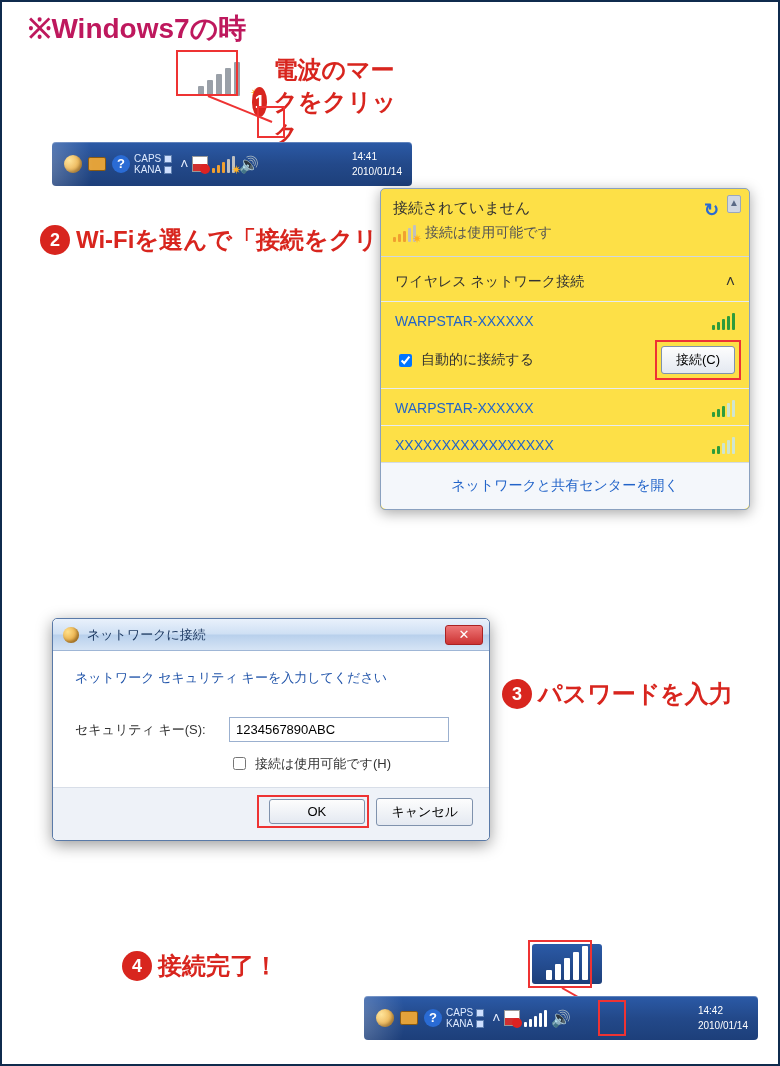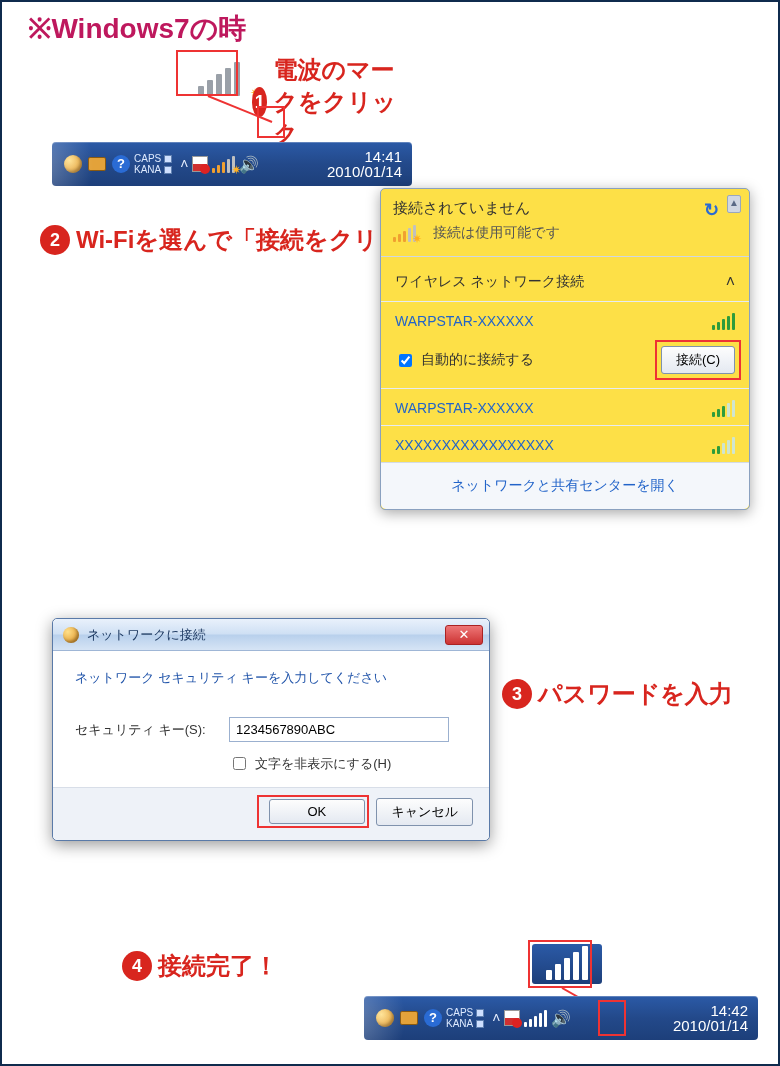--- a/index.html
+++ b/index.html
@@ -73,21 +73,21 @@
   }
   .bars span{ width:3px; background:#ccc; border-radius:1px; }
   .bars .b1{height:5px;} .bars .b2{height:8px;} .bars .b3{height:11px;} .bars .b4{height:14px;} .bars .b5{height:17px;}
   .bars .on{ background:#fff;}
   .bars.orange span{ background:#c0c0c0;}
   .bars.orange .b1,.bars.orange .b2,.bars.orange .b3{ background:#f0a030;}
   .bars.star{ position:relative;}
   .bars.star::after{ content:"✷"; position:absolute; right:-6px; bottom:-4px; color:#ffb020; font-size:12px;}
 
   .ic-speaker{ font-size:16px; color:#e8f0ff;}
-  .clock{ margin-left:auto; text-align:right; font-size:15px; line-height:15px; padding-right:2px;}
+  .clock{ margin-left:auto; font-size:10px; line-height:15px; padding-right:2px;}
 
   .red-box{ position:absolute; border:2px solid #e33; }
 
   .big-bars-disc{
     width:70px;height:40px;position:absolute;display:flex;align-items:flex-end;justify-content:center;gap:3px;
   }
   .big-bars-disc span{ width:6px;background:#9aa0a8;border-radius:1px;}
   .big-bars-disc .b1{height:10px;}.big-bars-disc .b2{height:16px;}.big-bars-disc .b3{height:22px;}.big-bars-disc .b4{height:28px;}.big-bars-disc .b5{height:34px;}
 
   .big-bars-full{
@@ -114,21 +114,21 @@
     box-shadow: 0 3px 14px rgba(0,0,0,0.35);
     font-size:14px;
   }
   .flyout .hdr{
     padding:10px 12px 8px; position:relative;
   }
   .fly-title{ color:#333; font-size:15px;}
   .fly-refresh{position:absolute;right:30px;top:10px;color:#2a6bd4;font-size:18px;font-weight:bold;}
   .fly-scroll{position:absolute;right:8px;top:6px;width:14px;height:18px;background:#d0d7e2;border:1px solid #99a7bd;border-radius:2px;}
   .fly-scroll::after{content:"▲";position:absolute;left:1px;top:1px;font-size:10px;color:#5a6a85;}
-  .fly-avail{display:flex;align-items:center;gap:17px;margin-top:6px;color:#555;}
+  .fly-avail{display:flex;align-items:center;gap:9px;margin-top:6px;color:#555;}
   .hr{height:1px;background:#cfd7e3;margin:6px 0;}
   .sect-label{ padding:10px 14px; color:#333; display:flex;align-items:center;justify-content:space-between;}
   .sect-label .chev{font-size:16px;color:#333;}
   .net-item{
     padding:10px 14px 8px; color:#2264c9;
     display:flex;align-items:center;justify-content:space-between;
     border-top:1px solid #e6ebf2;
   }
   .net-bars{display:inline-flex;align-items:flex-end;gap:2px;height:18px;}
   .net-bars span{width:3px;border-radius:1px;background:#bcd3bc;}
@@ -326,21 +326,21 @@
       <span class="dlg-close">✕</span>
     </div>
     <div class="dlg-body">
       <div class="dlg-msg">ネットワーク セキュリティ キーを入力してください</div>
       <div class="field-row">
         <div class="field-label">セキュリティ キー(S):</div>
         <input class="field-input" type="text" value="1234567890ABC" style="">
       </div>
       <div class="hide-row">
         <input type="checkbox" style="">
-        <span>文字を非表示にする(H)</span>
+        <span>接続は使用可能です(H)</span>
       </div>
     </div>
     <div class="dlg-foot">
       <span style="position:relative;display:inline-block;">
         <button class="btn">OK</button>
         <span class="red-box" style="left:-4px;top:-4px;right:-4px;bottom:-4px;"></span>
       </span>
       <button class="btn">キャンセル</button>
     </div>
   </div>

